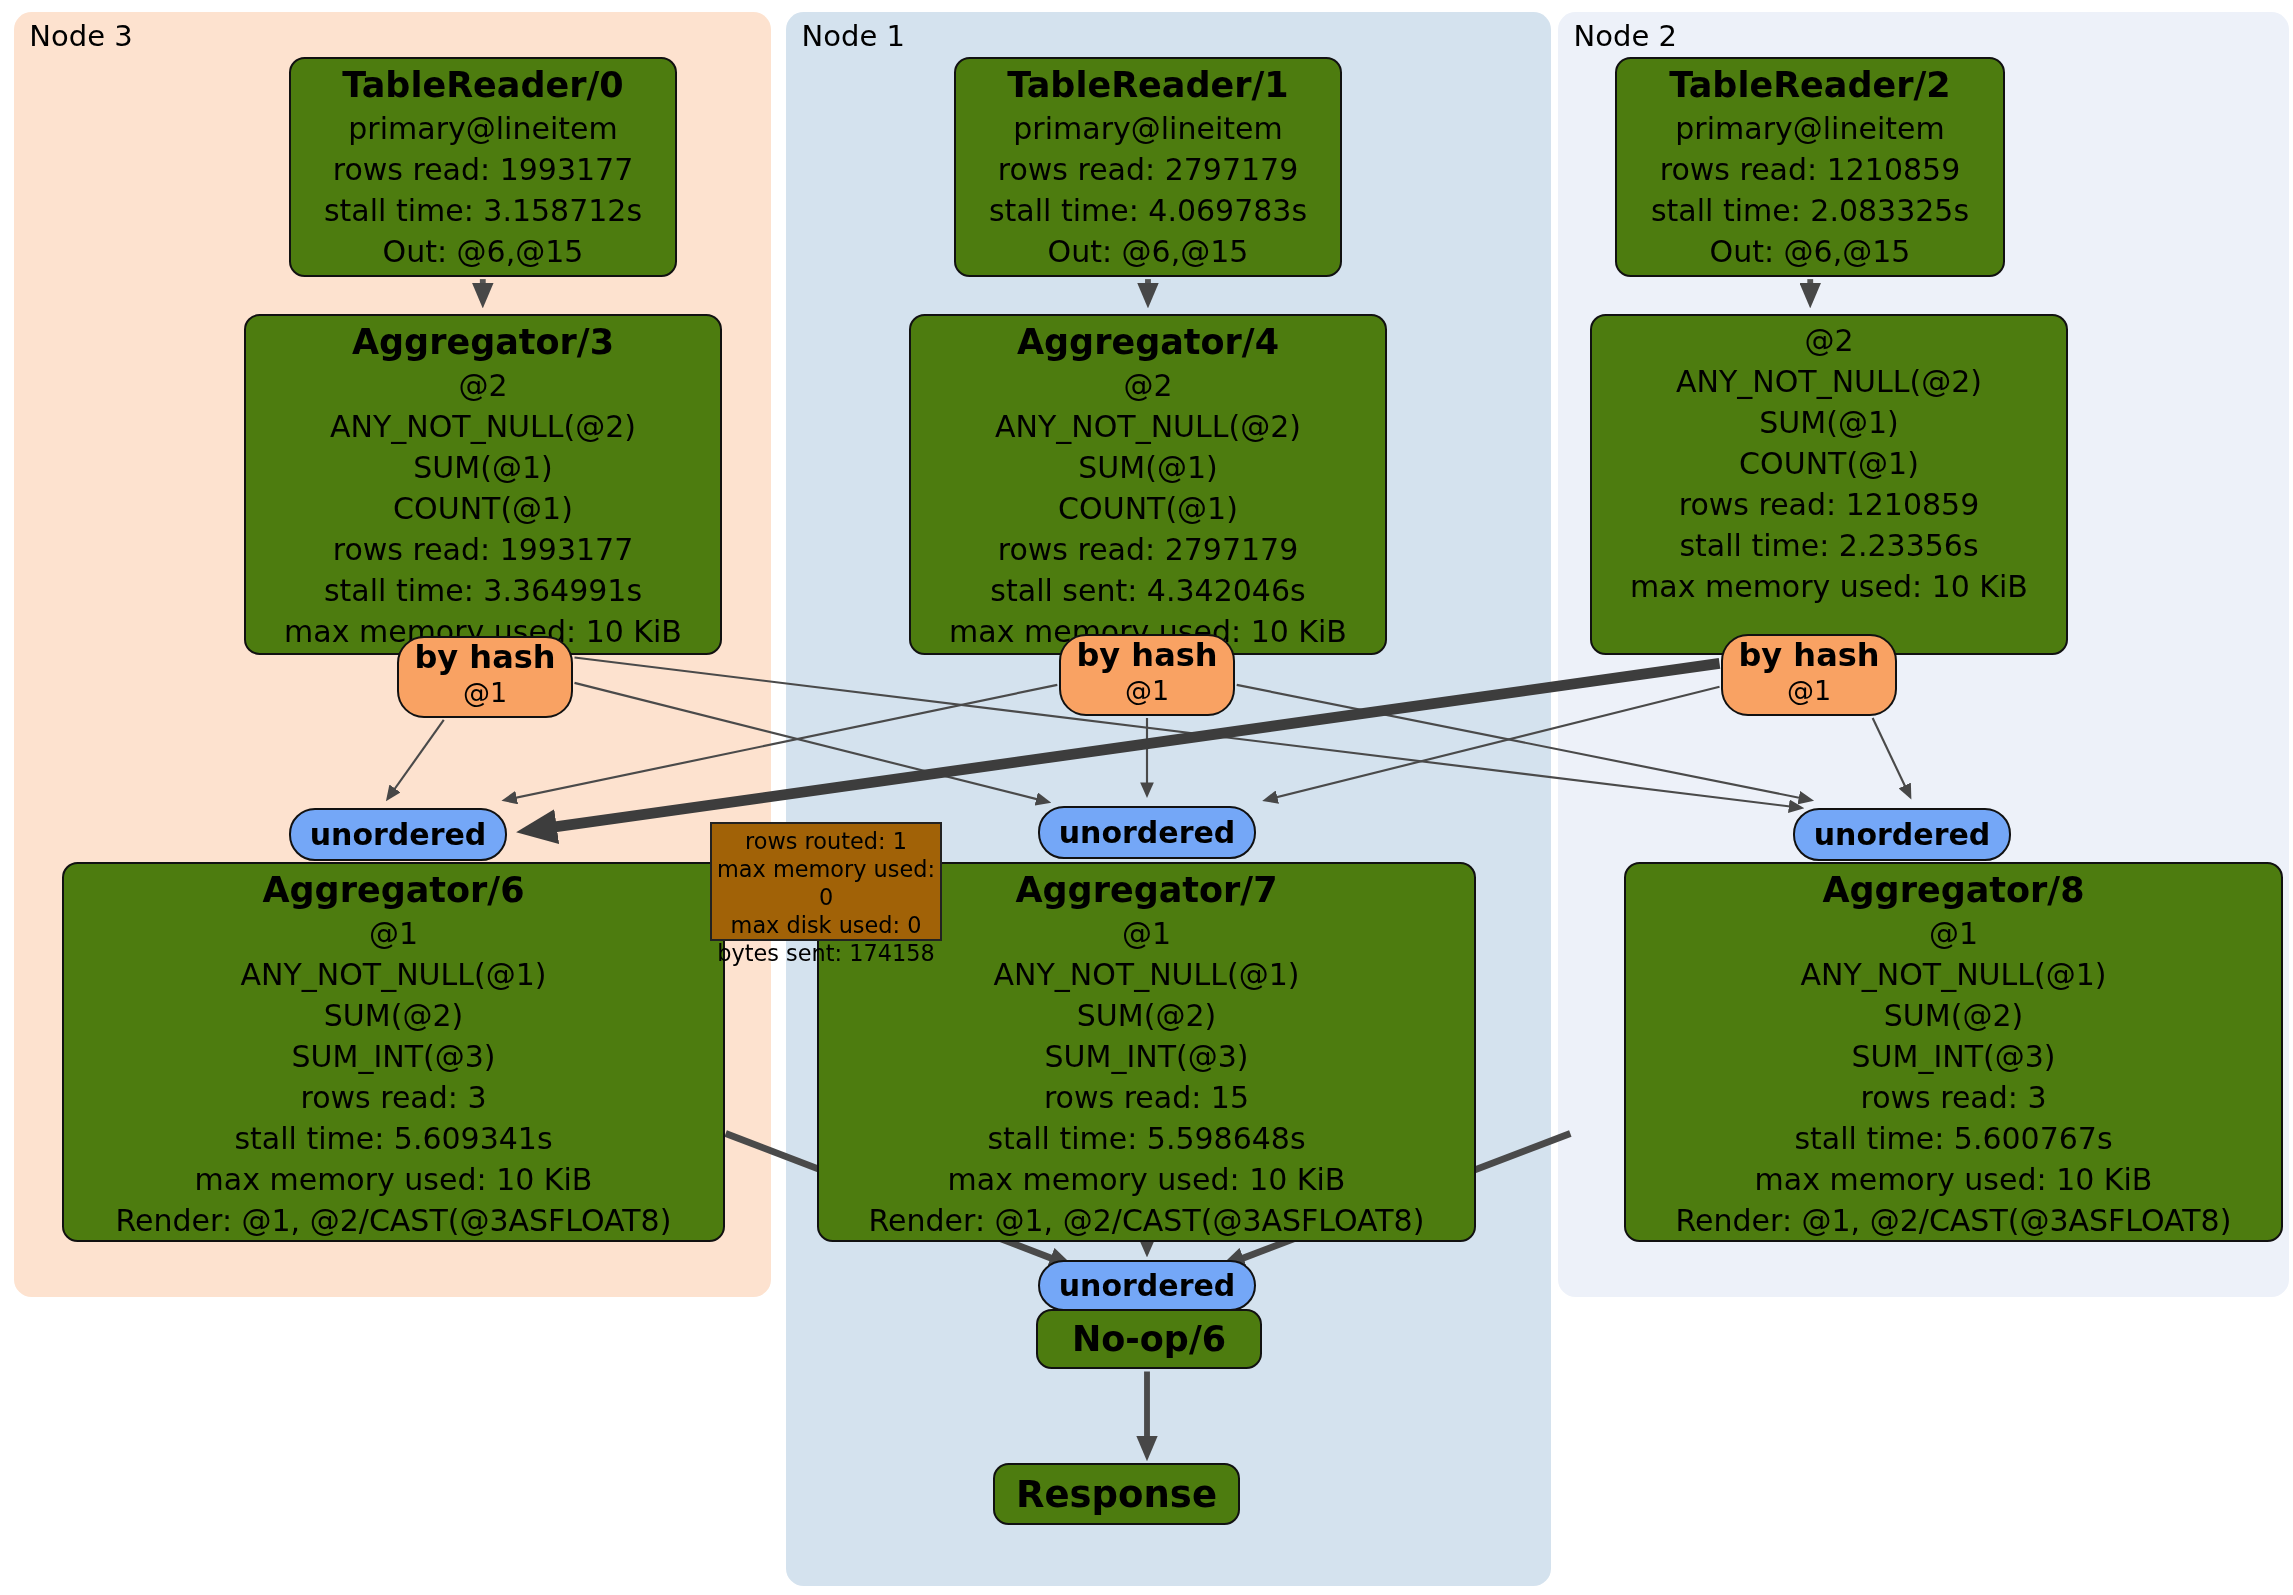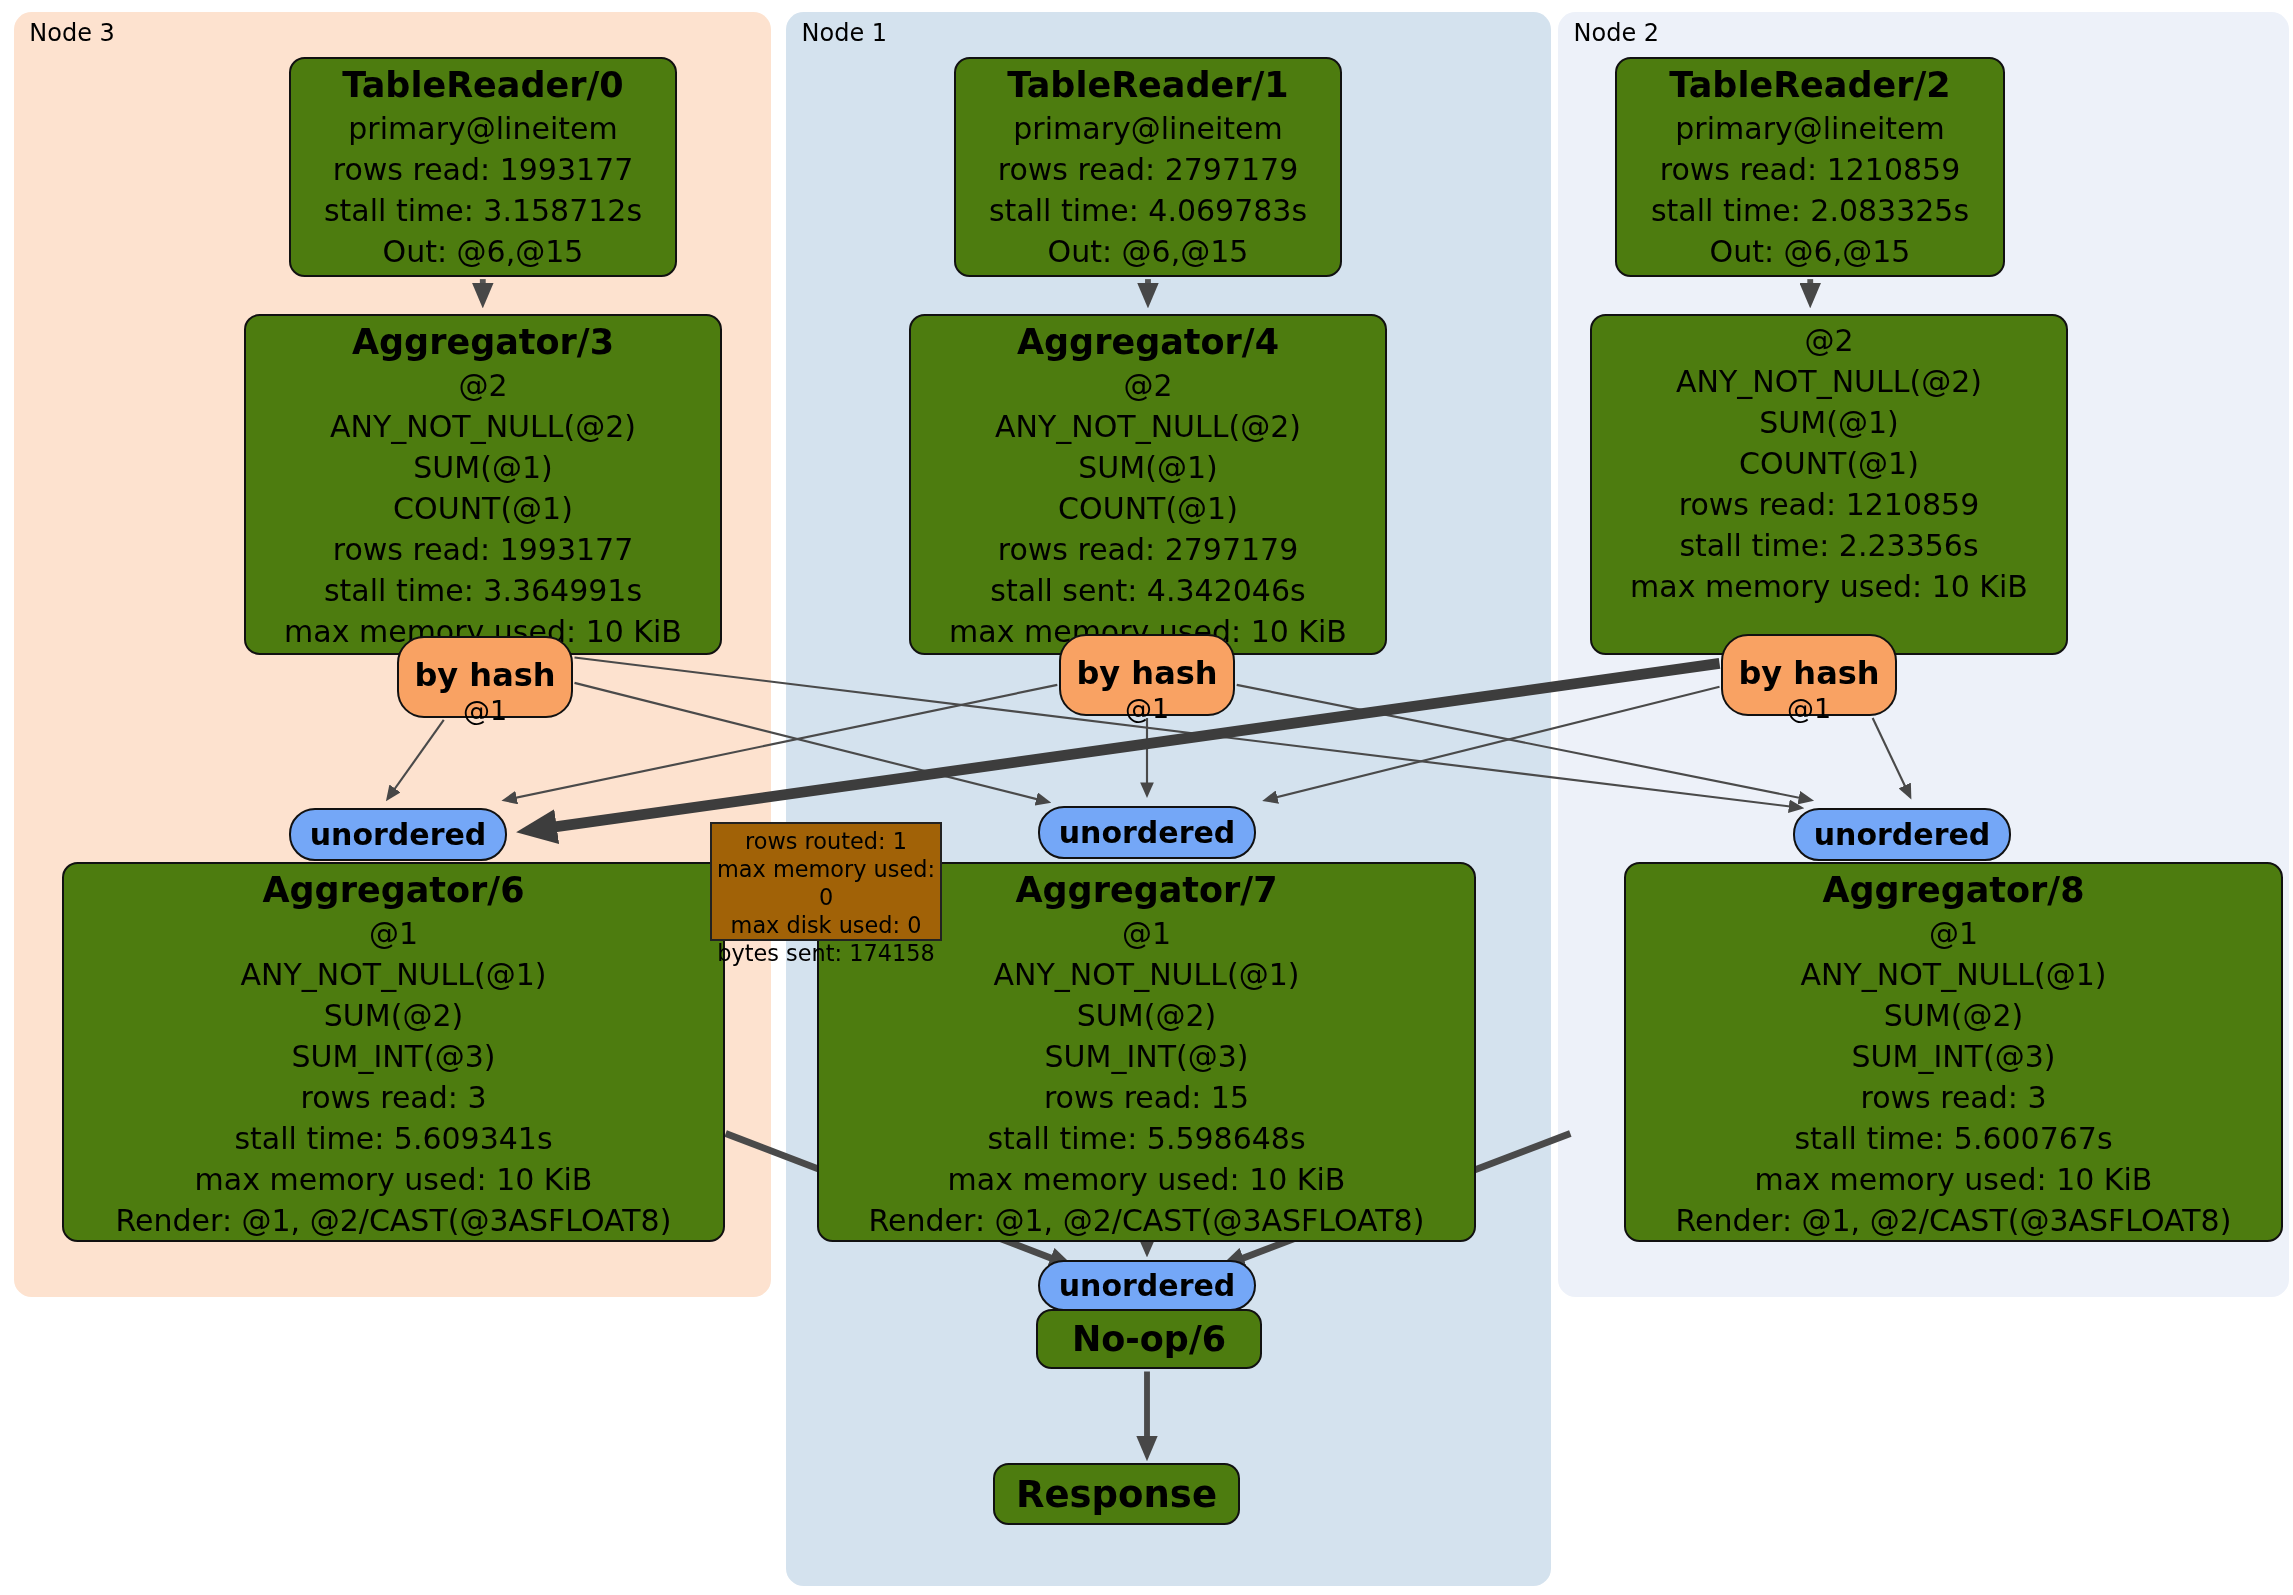--- a/index.html
+++ b/index.html
@@ -1,36 +1,36 @@
 <!DOCTYPE html>
 <html><head>
 <meta charset="utf-8">
 <style>
   html,body{margin:0;padding:0;background:#ffffff;}
   .canvas{
     position:relative;width:2294px;height:1596px;overflow:hidden;
     font-family:"DejaVu Sans",sans-serif;color:#000;
   }
   .panel{position:absolute;border-radius:17.6px;z-index:0;}
-  .panel-label{position:absolute;top:7.8px;left:15.6px;font-size:24px;color:#000;text-align:right;}
+  .panel-label{position:absolute;top:7.8px;left:15.6px;font-size:29px;color:#000;text-align:right;}
   .edges{position:absolute;left:0;top:0;z-index:1;}
   .pbox{
     position:absolute;z-index:2;background:#4d7c0f;border:2.9px solid #111;
     border-radius:15.6px;text-align:center;font-size:30px;line-height:41px;
     padding-top:3.9px;box-sizing:border-box;
   }
   .ptitle{font-size:35px;font-weight:bold;line-height:45px;}
   .pbox .line{white-space:nowrap;}
   .titleonly{display:flex;align-items:center;justify-content:center;padding:0;}
   .titleonly .ptitle{line-height:normal;}
   .pill{
     position:absolute;z-index:2;border:2.9px solid #111;text-align:center;
     box-sizing:border-box;
   }
-  .pill.orange{background:#f9a263;border-radius:27px;padding-top:18px;}
+  .pill.orange{background:#f9a263;border-radius:27px;padding-top:0;}
   .pill-title{font-size:32px;font-weight:bold;line-height:39px;}
   .pill-sub{font-size:27px;line-height:31px;}
   .pill.blue{
     background:#74a7f7;border-radius:26px;font-size:30px;font-weight:bold;
     display:flex;align-items:center;justify-content:center;
   }
   .tooltip{
     position:absolute;z-index:3;background:#a16207;border:2px solid #222;
     font-size:22.4px;line-height:28px;text-align:center;padding:2.9px 3.9px;
     box-sizing:border-box;

